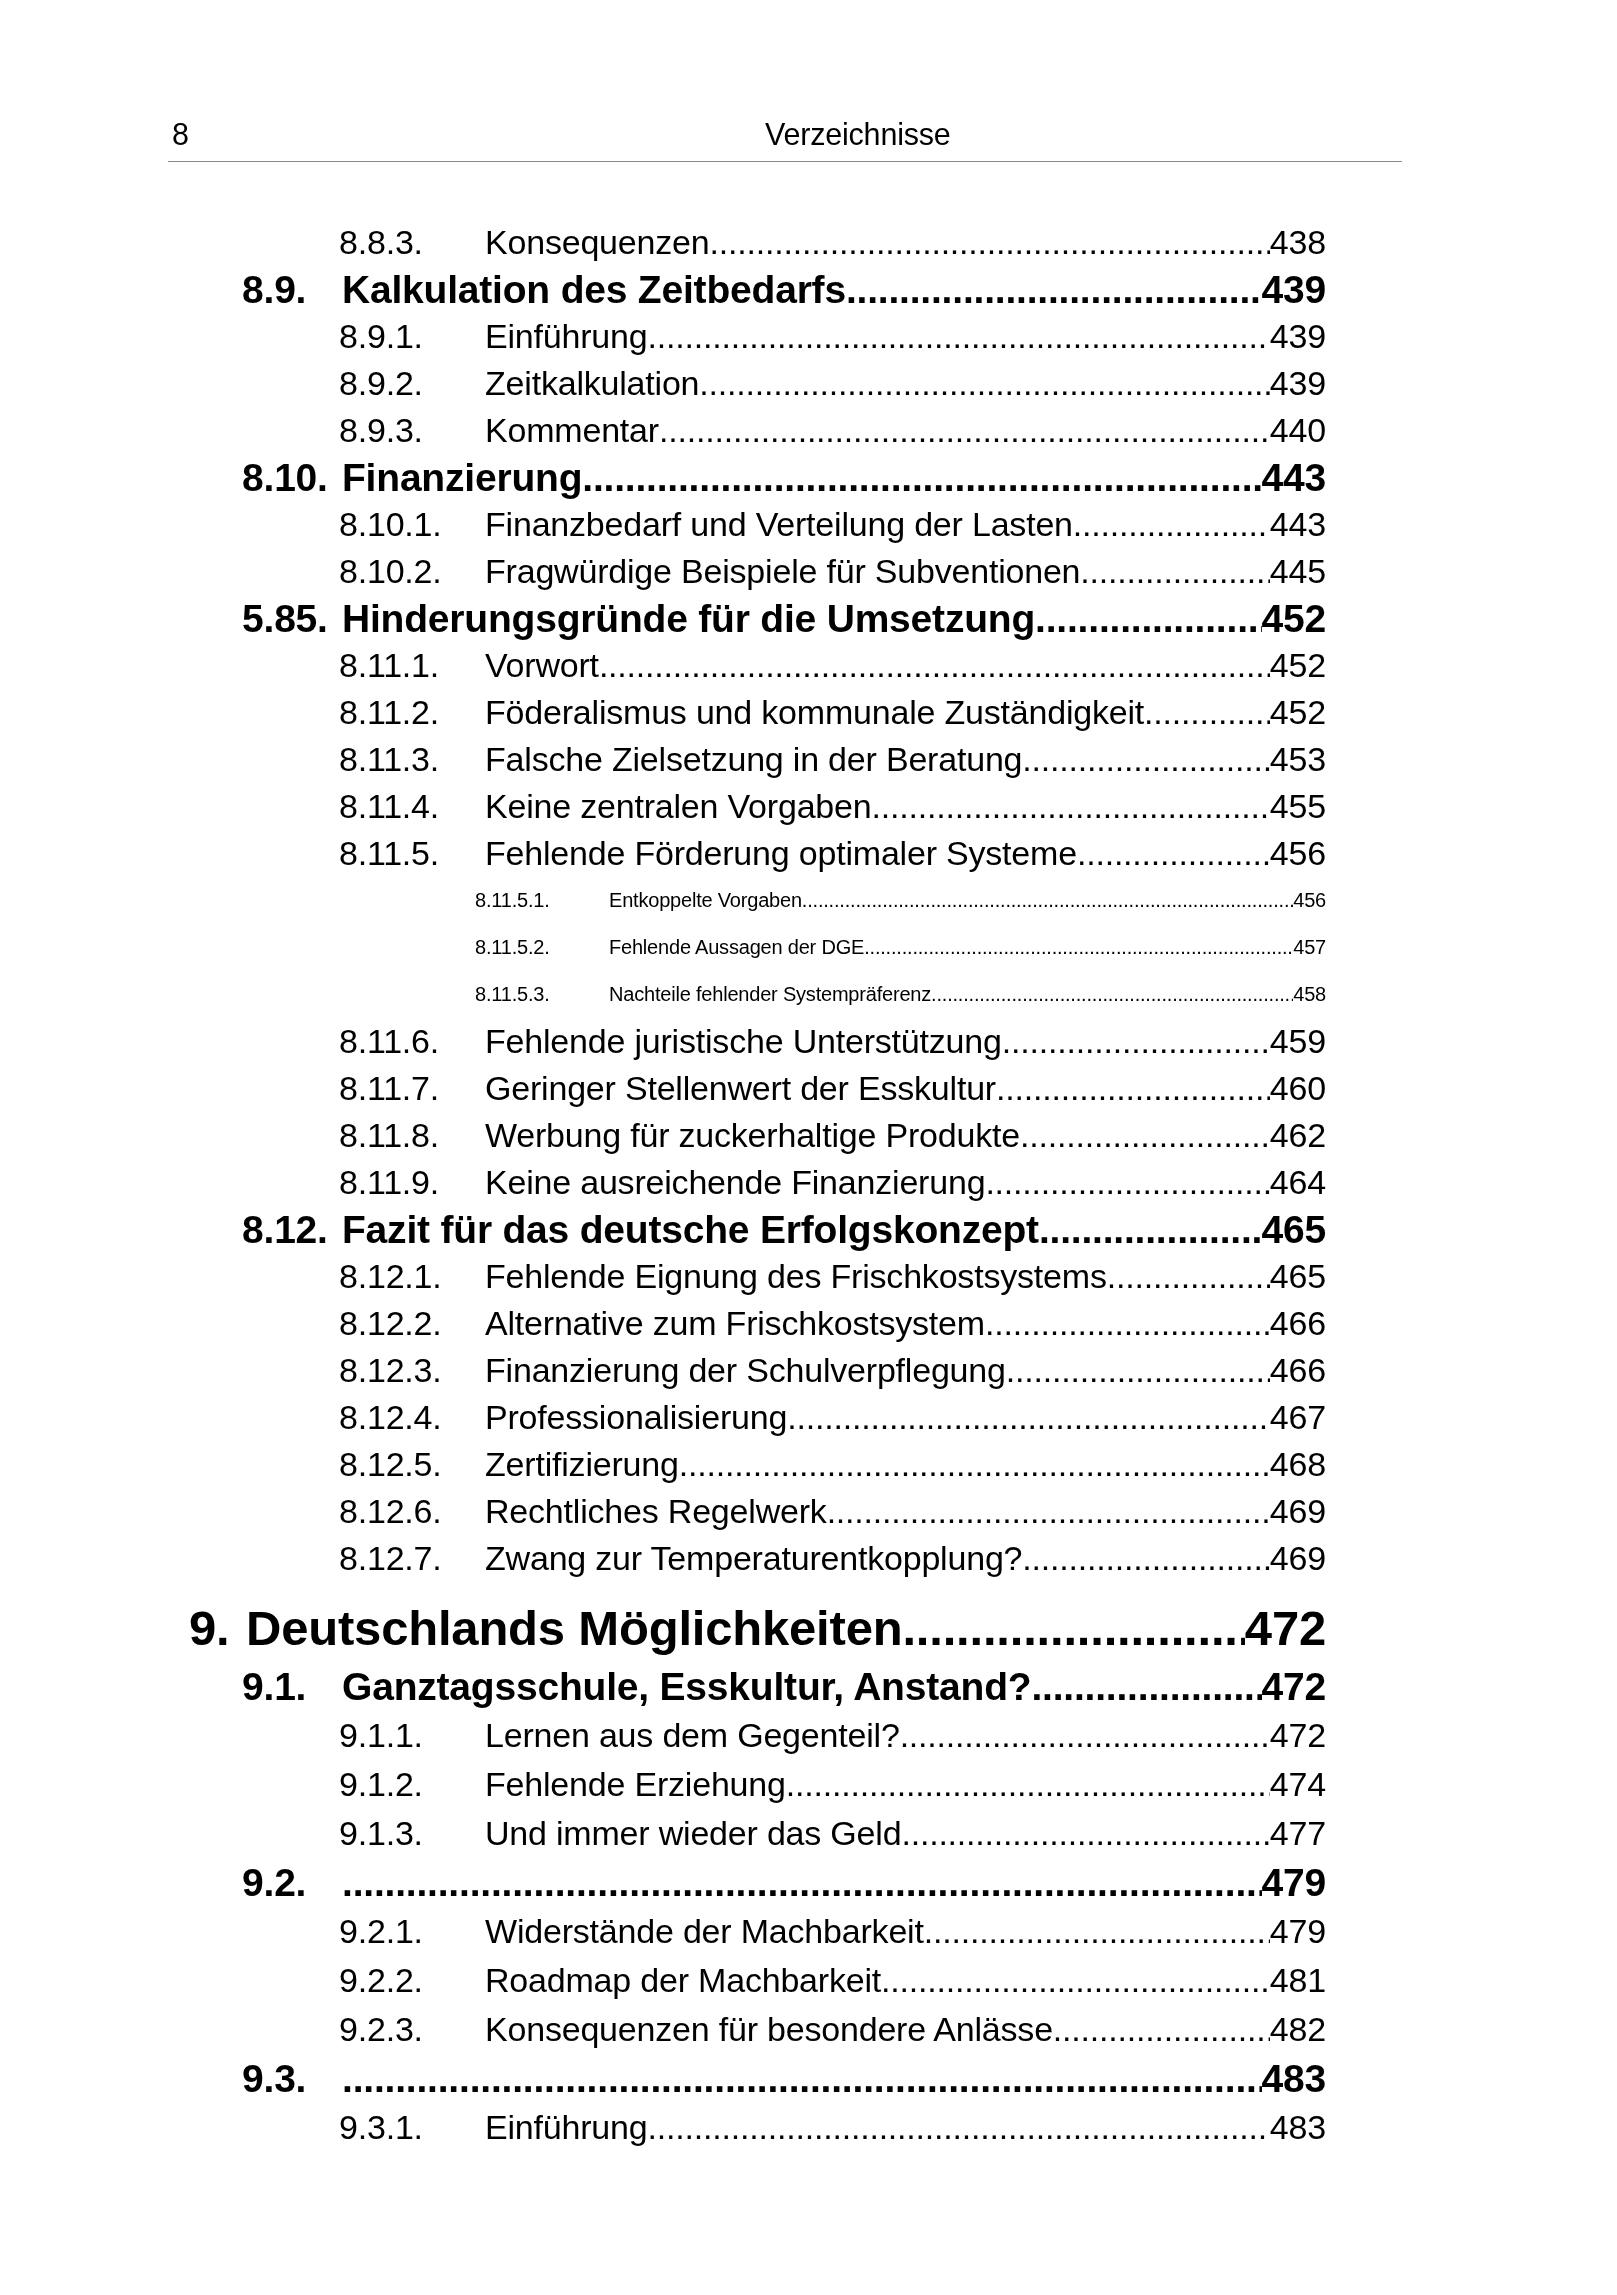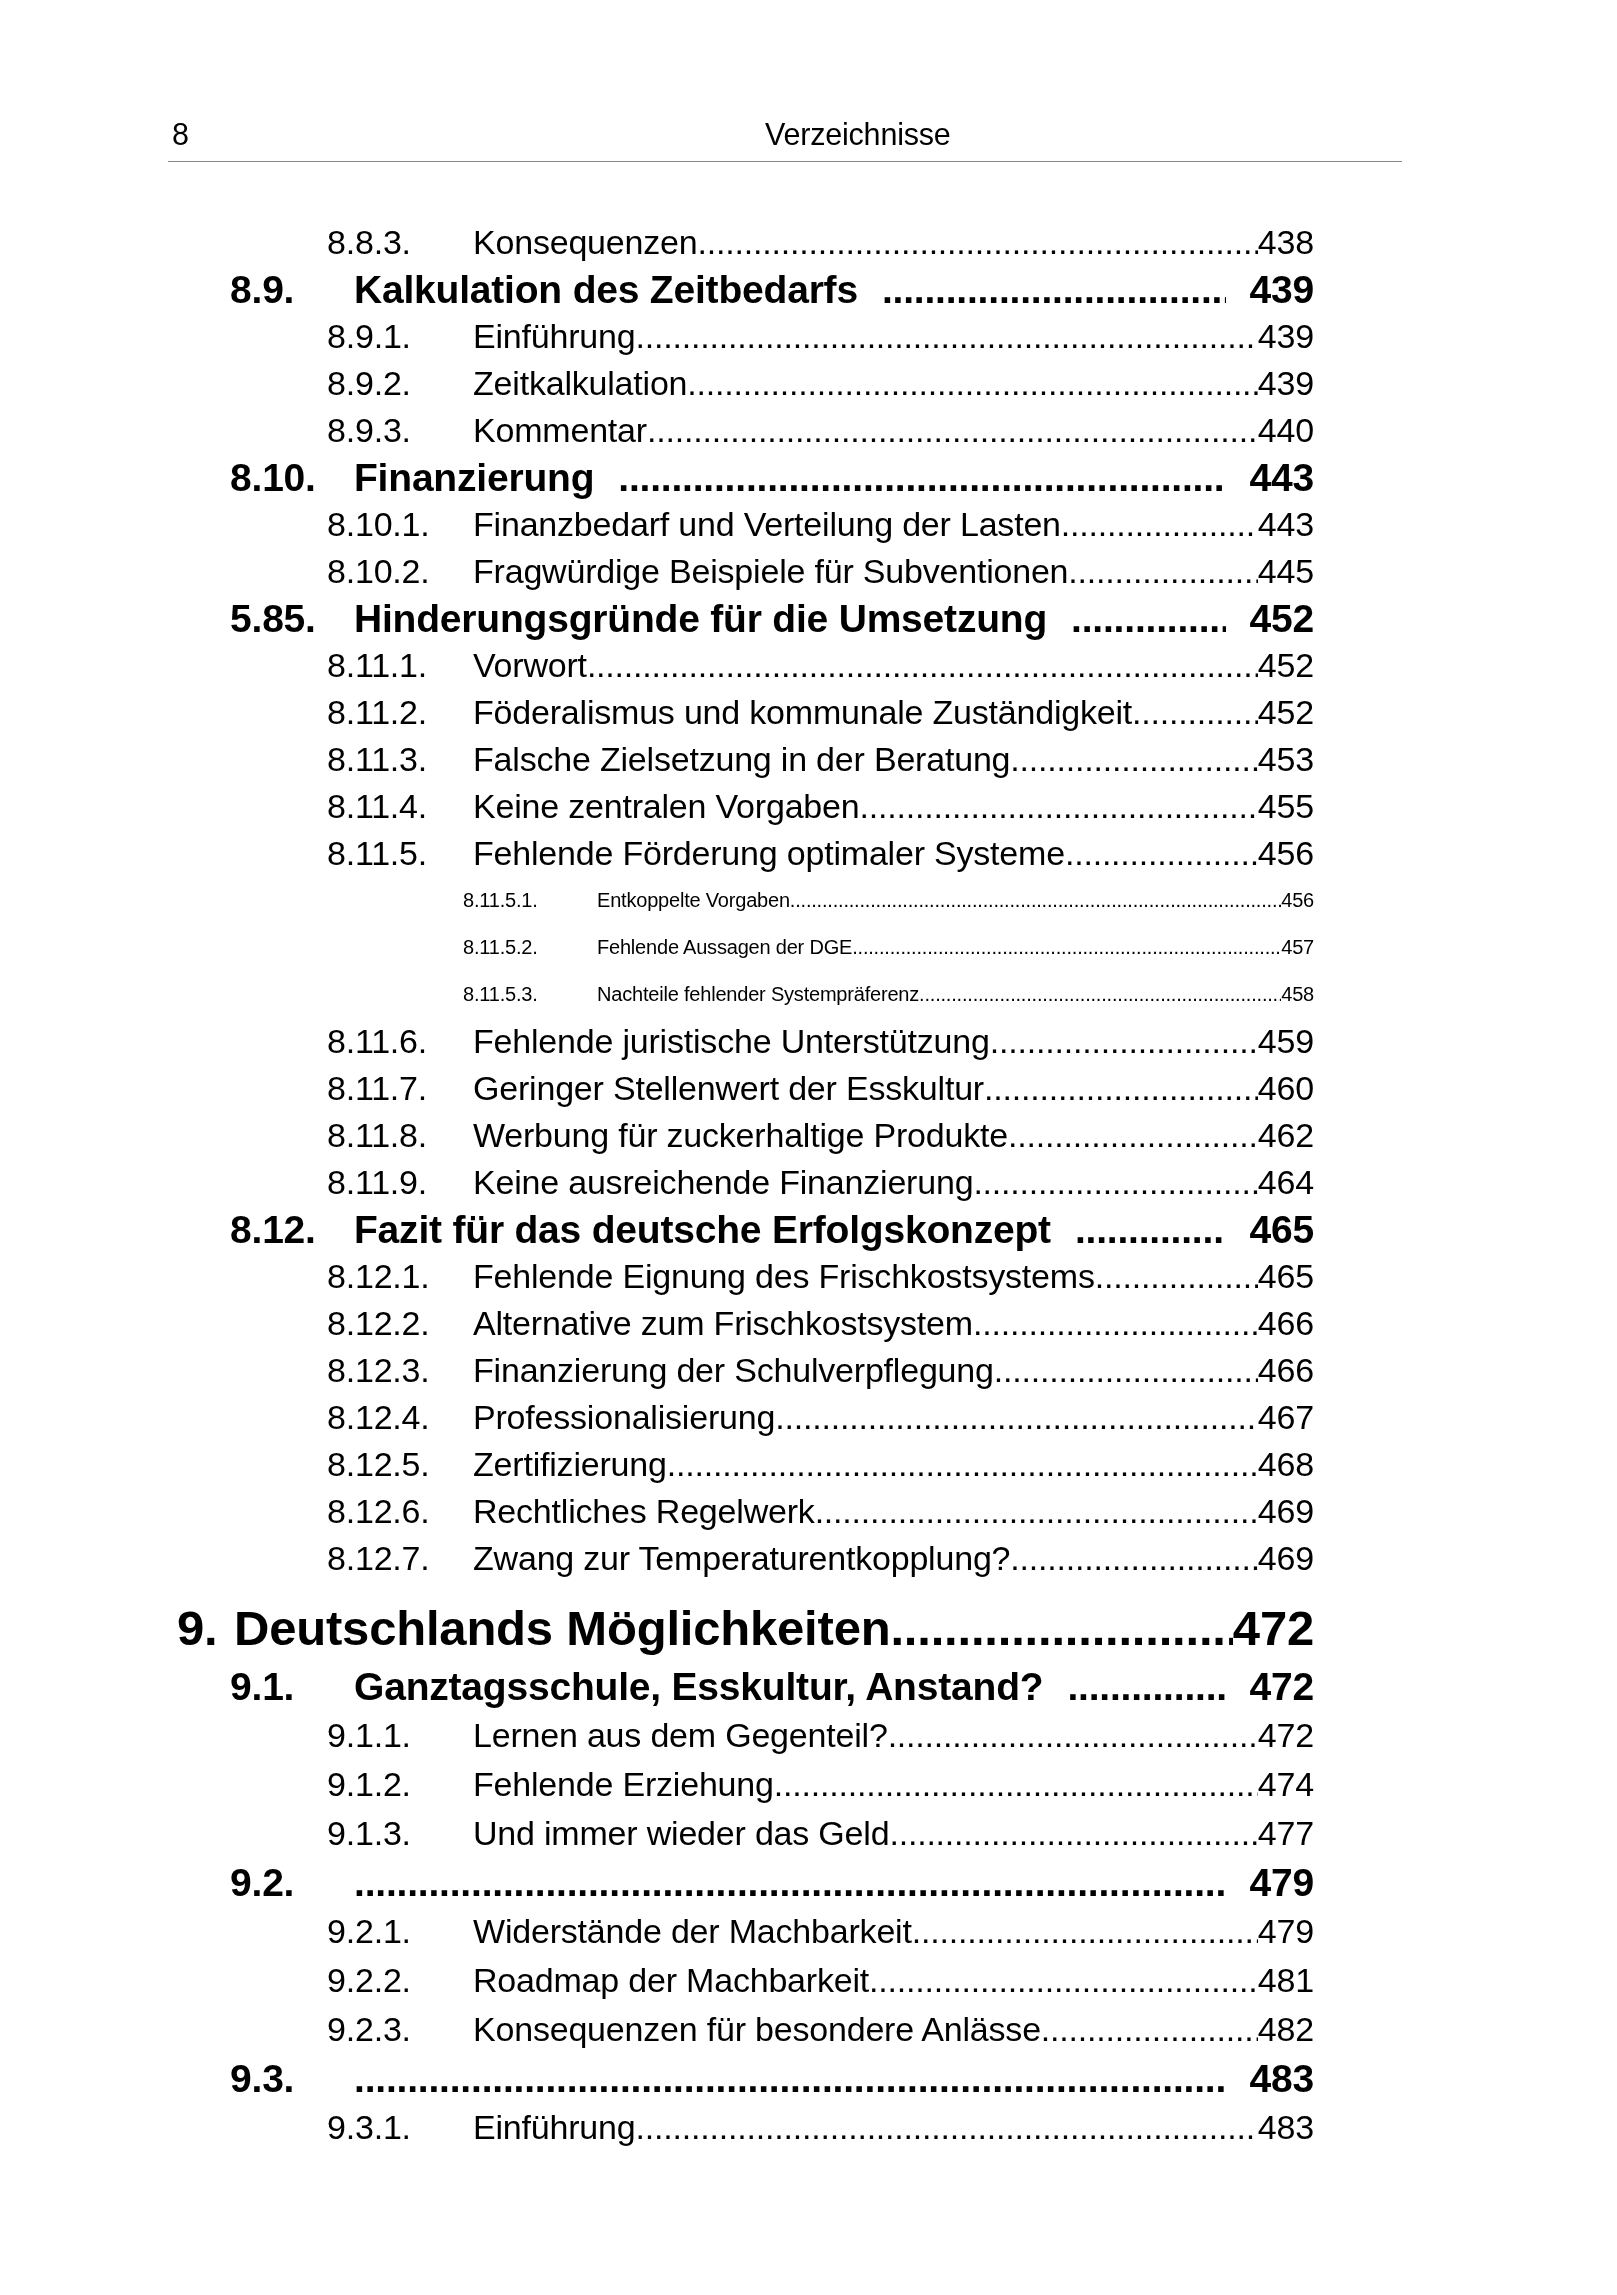--- a/index.html
+++ b/index.html
@@ -40,21 +40,21 @@
     top: 161px;
     width: 1234px;
     height: 1.4px;
     background: #8a8a8a;
   }
 
   
   .toc {
     position: absolute;
     top: 219px;
-    left: 0;
+    left: 12px;
     width: 1530px;
   }
   .row {
     display: flex;
     align-items: baseline;
     padding-right: 216px;
     white-space: nowrap;
   }
   .row .num   { flex: 0 0 auto; }
   .row .label { flex: 0 0 auto; }
@@ -75,21 +75,20 @@
   }
   .l3 .num { width: 146px; }
 
   
   .l2 {
     height: 47px;
     line-height: 47px;
     font-size: 39px;
     font-weight: bold;
     padding-left: 230px;
-    gap: 24px;
   }
   .l2 .num { width: 100px; }
 
   
   .l4 {
     height: 47px;
     line-height: 47px;
     font-size: 20px;
     padding-left: 463px;
   }

